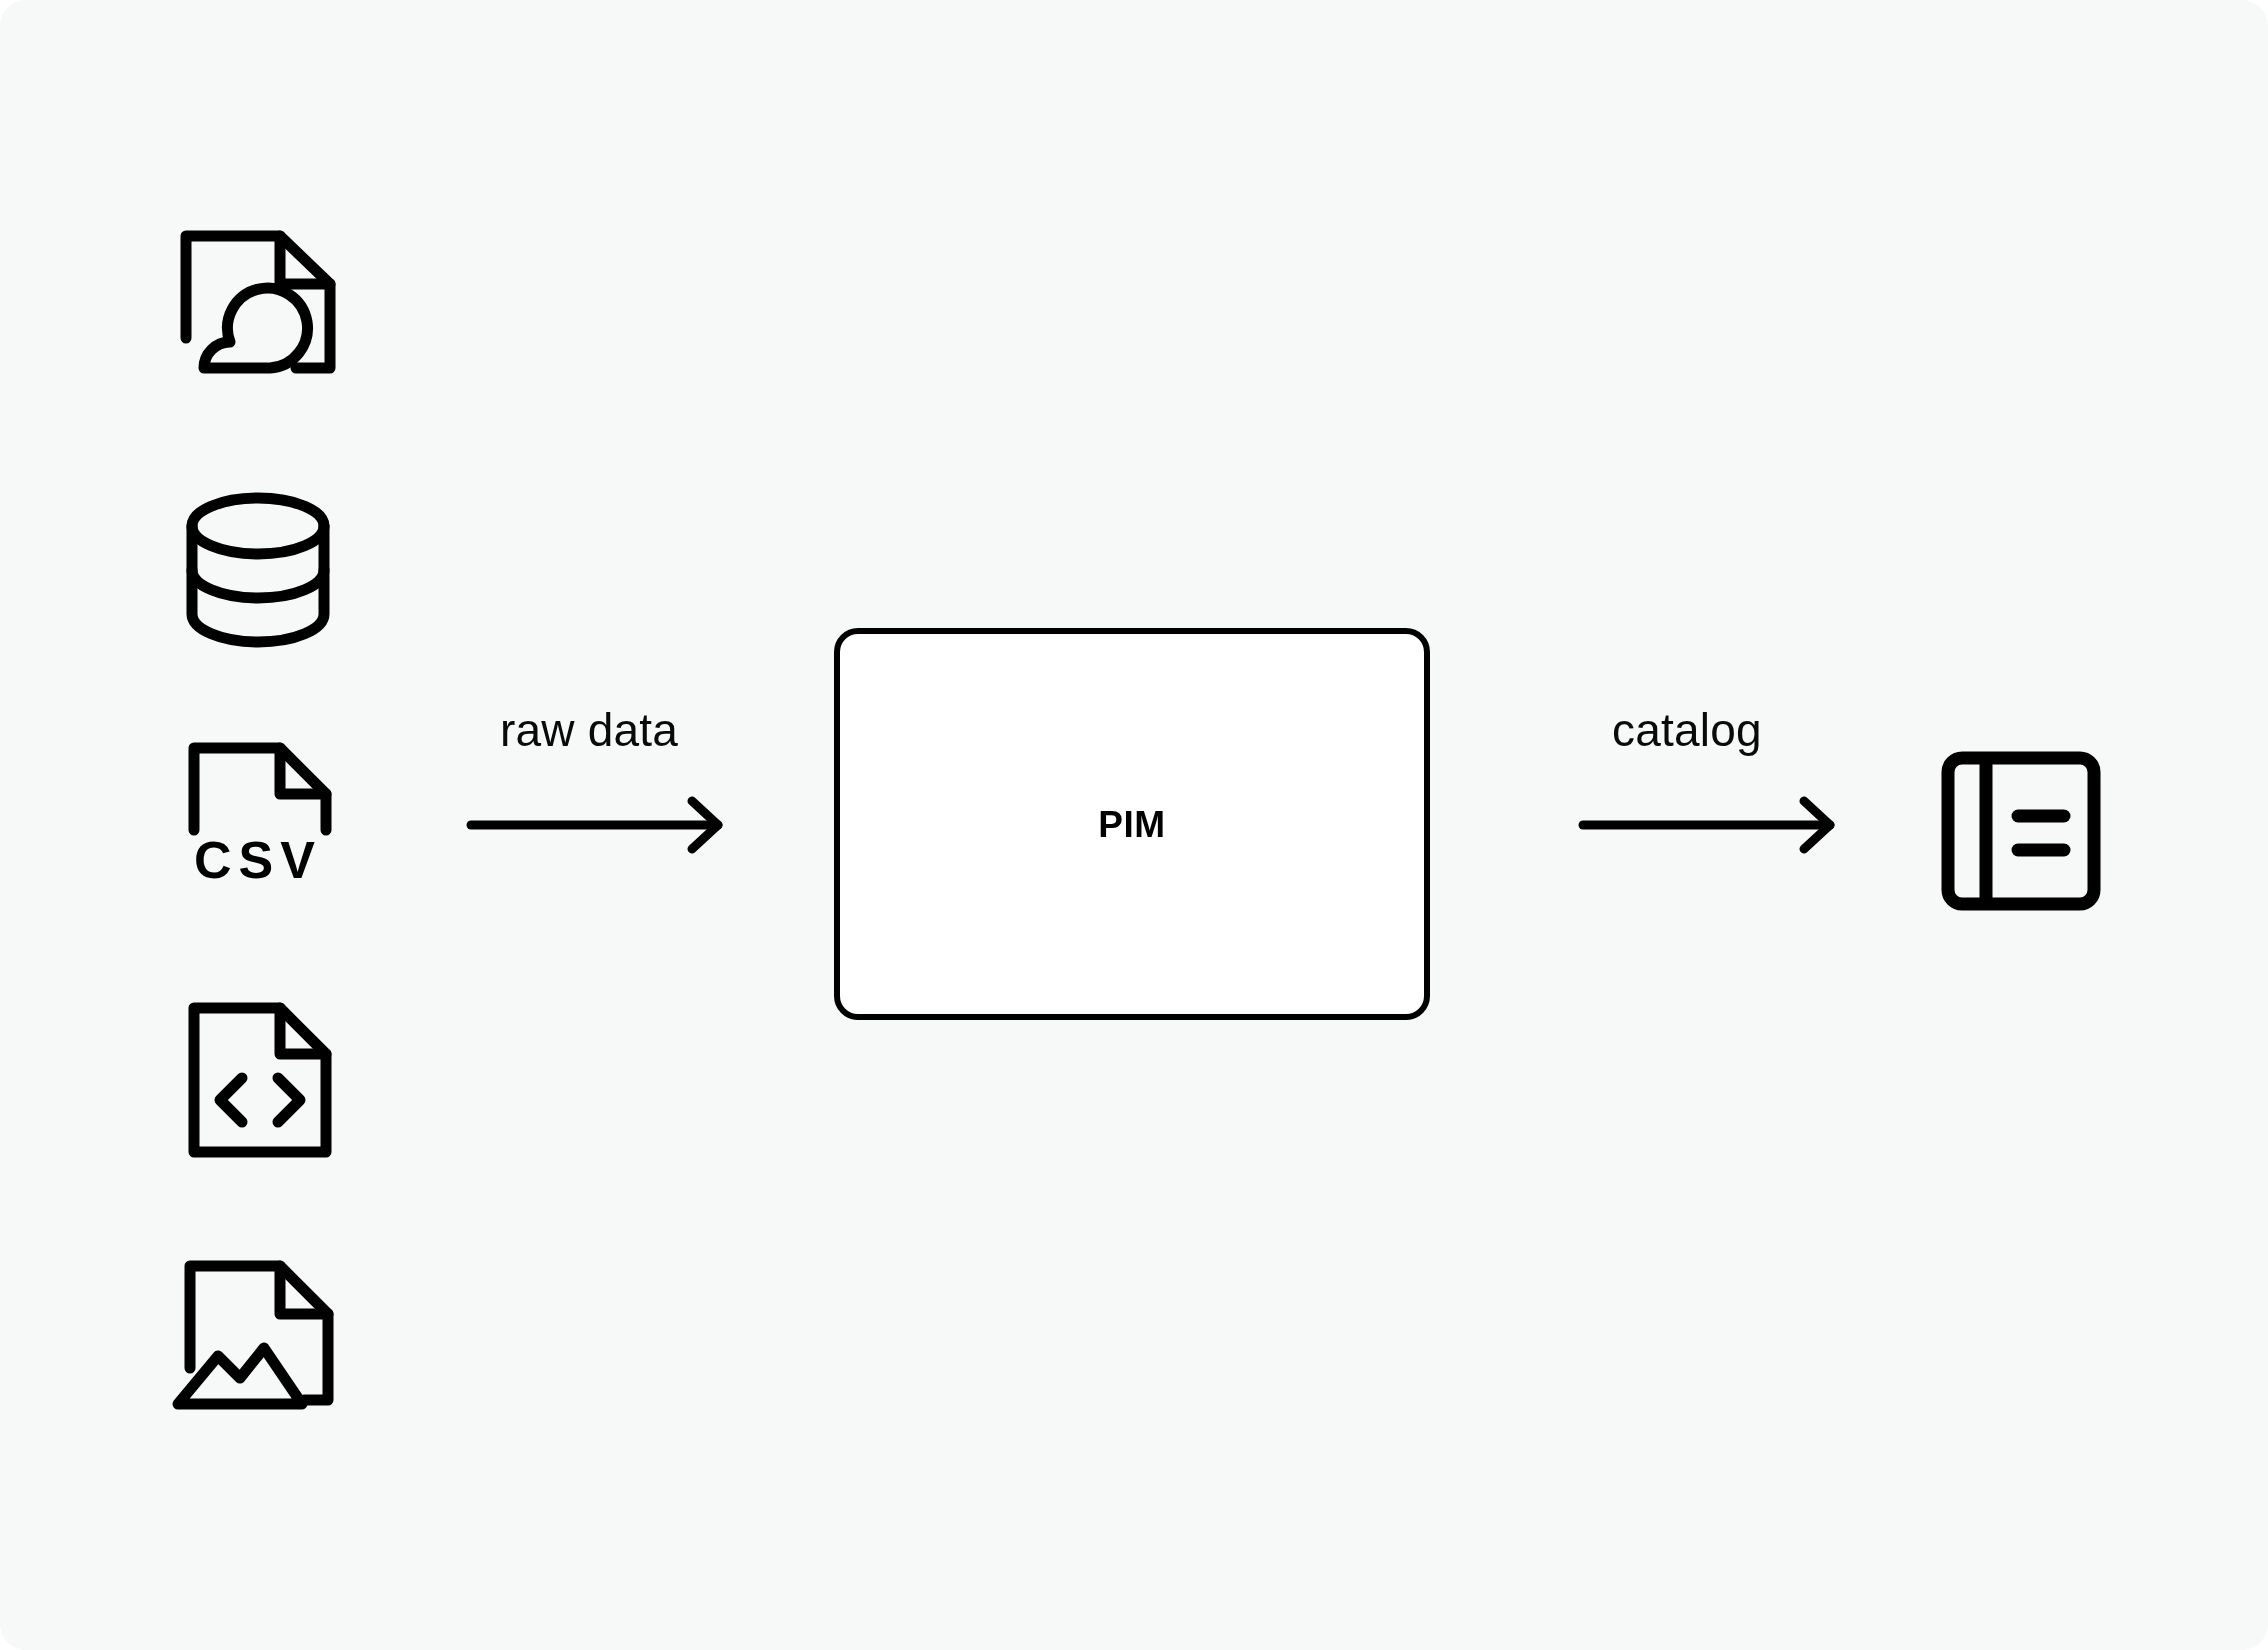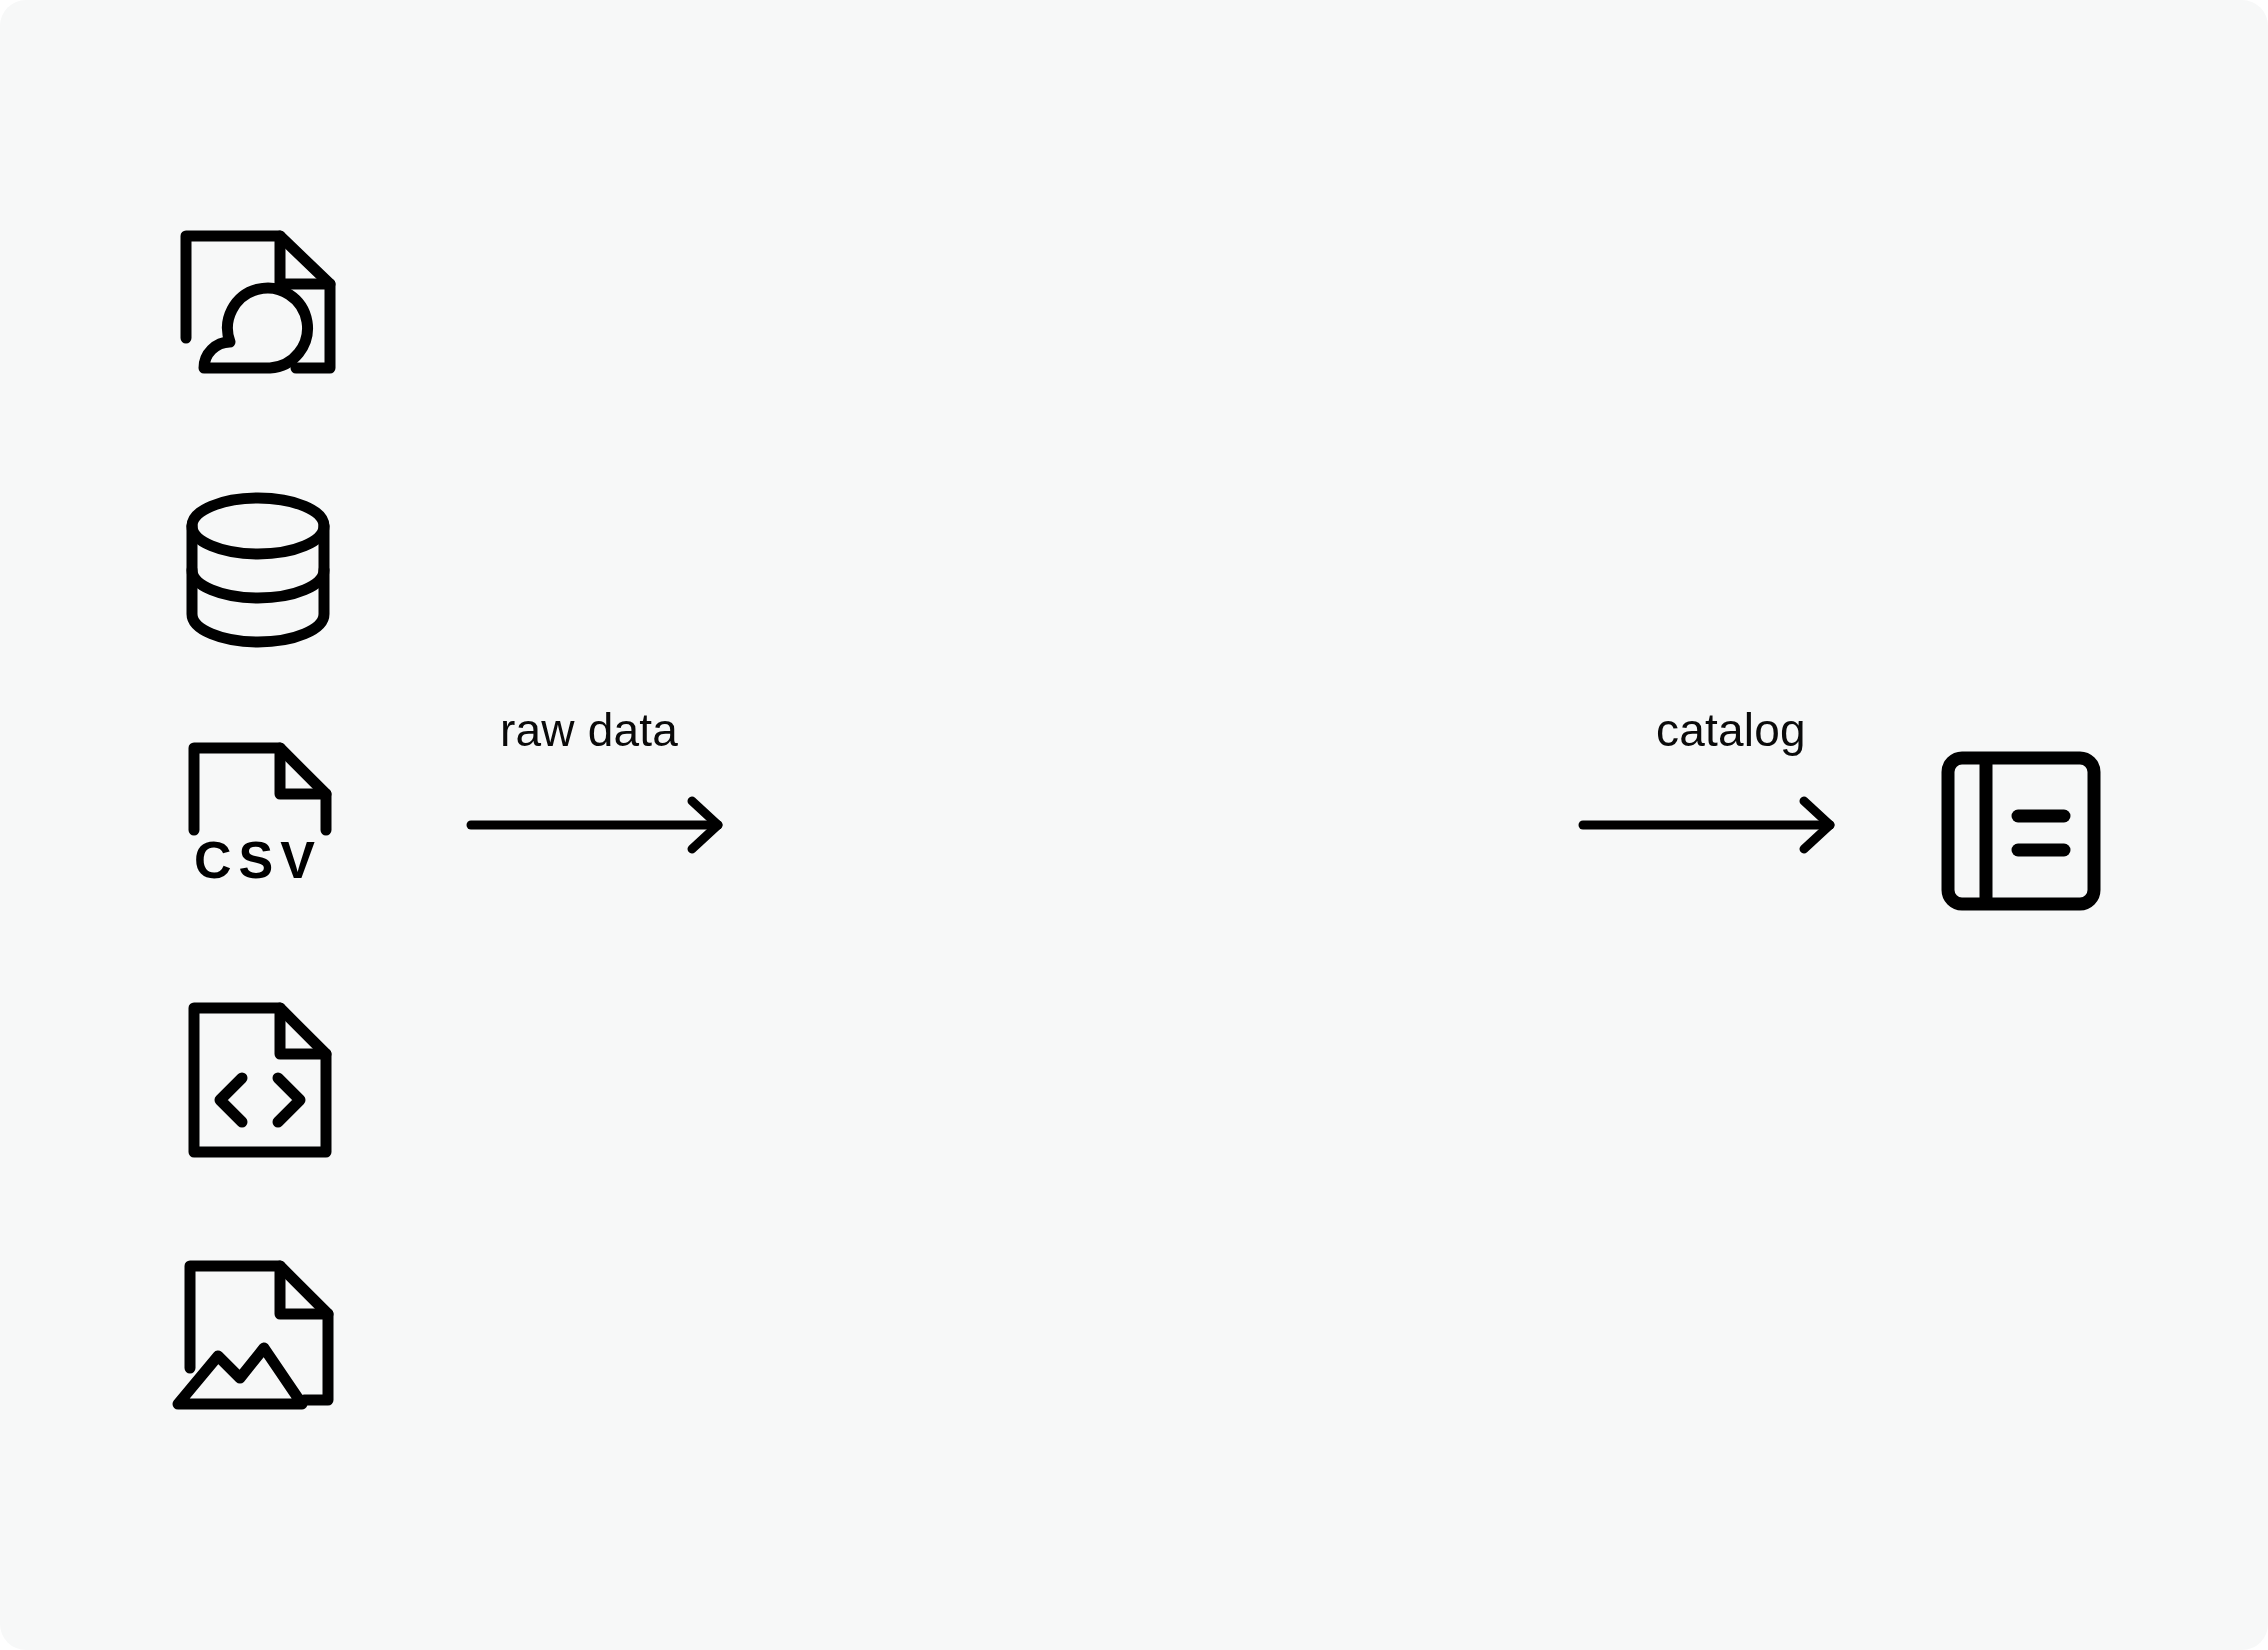--- a/index.html
+++ b/index.html
@@ -44,21 +44,21 @@
     white-space: nowrap;
     line-height: 1;
     letter-spacing: 0.2px;
   }
   .edge-arrow {
     position: absolute;
   }
 
   #edge-raw-label  { left: 500px;  top: 707px; }
   #edge-raw-arrow  { left: 466px;  top: 795px; }
-  #edge-cat-label  { left: 1612px; top: 707px; margin-left: 44px; }
+  #edge-cat-label  { left: 1612px; top: 707px; }
   #edge-cat-arrow  { left: 1578px; top: 795px; }
 
   #pim-box {
     position: absolute;
     left: 834px;
     top: 628px;
     width: 596px;
     height: 392px;
     background: #ffffff;
     border: 6px solid #000000;
@@ -149,20 +149,23 @@
   <div class="edge">
     <div class="edge-label" id="edge-raw-label">raw data</div>
     <div class="edge-arrow" id="edge-raw-arrow">
       <svg viewBox="0 0 266 60" width="266" height="60" fill="none" stroke="#000000" stroke-width="9" stroke-linecap="round" stroke-linejoin="round">
         <line x1="5" y1="30" x2="252" y2="30"></line>
         <path d="M226 6 L252 30 L226 54"></path>
       </svg>
     </div>
   </div>
 
+  <div id="pim-box">
+    <div id="pim-label">PIM</div>
+  </div>
 
   <div class="edge">
     <div class="edge-label" id="edge-cat-label">catalog</div>
     <div class="edge-arrow" id="edge-cat-arrow">
       <svg viewBox="0 0 266 60" width="266" height="60" fill="none" stroke="#000000" stroke-width="9" stroke-linecap="round" stroke-linejoin="round">
         <line x1="5" y1="30" x2="252" y2="30"></line>
         <path d="M226 6 L252 30 L226 54"></path>
       </svg>
     </div>
   </div>

